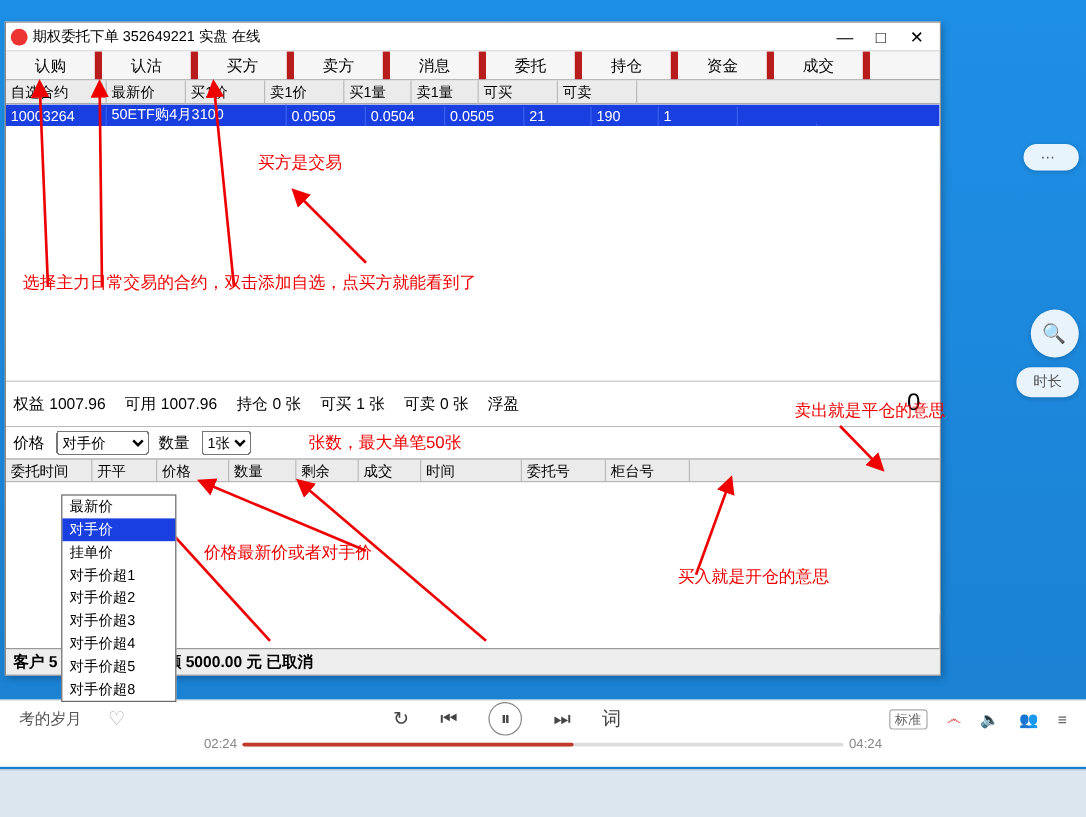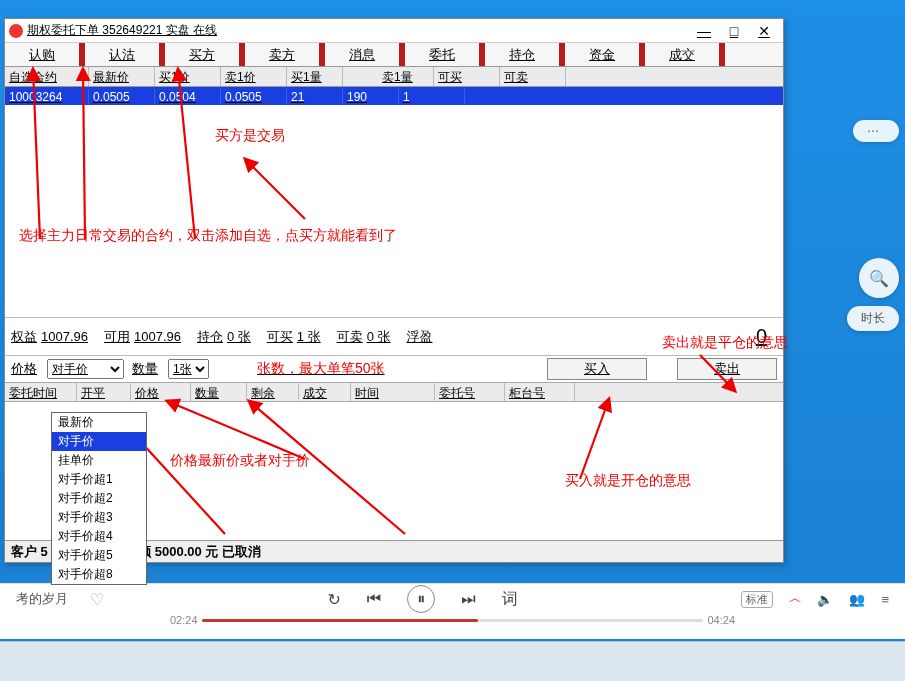--- a/index.html
+++ b/index.html
@@ -1,21 +1,21 @@
 <!DOCTYPE html>
 <html><head>
 <meta charset="utf-8">
 <style>
   * { box-sizing: border-box; font-family: "Microsoft YaHei", "SimSun", Arial, sans-serif; }
   body { margin:0; background:#1e8fe6; width:905px; height:681px; position:relative; overflow:hidden; }
 
   .desktop { position:absolute; inset:0; background:linear-gradient(#1e8fe6,#1a7fd0); }
 
   
-  .window { position:absolute; left:4px; top:18px; width:780px; height:545px; background:#fff; border:1px solid #888; box-shadow:2px 2px 6px rgba(0,0,0,.25);text-decoration:underline; }
+  .window { position:absolute; left:4px; top:18px; width:780px; height:545px; background:#fff; border:1px solid #888; box-shadow:2px 2px 6px rgba(0,0,0,.25); }
   .titlebar { height:24px; display:flex; align-items:center; padding:0 4px; background:#fff; border-bottom:1px solid #ccc; font-size:12px; color:#000; }
   .titlebar .icon { width:14px; height:14px; border-radius:50%; background:#e33; margin-right:4px; }
   .titlebar .spacer { flex:1; }
   .winbtn { width:30px; text-align:center; font-size:14px; cursor:pointer; }
 
   .tabsbar { height:24px; display:flex; align-items:stretch; font-size:13px; border-bottom:1px solid #999; background:#f6f6f6; }
   .tabsbar .tab { padding:3px 24px; border-right:6px solid #b91c1c; cursor:pointer; background:#f6f6f6;text-align:right; }
   .tabsbar .tab:first-child { border-left:none; }
 
   .grid-header { display:flex; height:20px; font-size:12px; background:#ebebeb; border-bottom:1px solid #999; }
@@ -95,27 +95,28 @@
         <div class="tab">资金</div>
         <div class="tab">成交</div>
       </div>
 
     <div class="grid-header" id="gridhdr">
         <div class="col" style="width: 84px;">自选合约</div>
         <div class="col" style="width: 66px;">最新价</div>
         <div class="col" style="width: 66px;">买1价</div>
         <div class="col" style="width: 66px;">卖1价</div>
         <div class="col" style="width: 56px;">买1量</div>
-        <div class="col" style="width: 56px; margin-left: 35px;">卖1量</div>
+        <div class="col" style="width: 56px;">卖1量</div>
         <div class="col" style="width: 66px;">可买</div>
         <div class="col" style="width: 66px;">可卖</div>
       </div>
     <div class="grid-body">
       <div class="grid-row" id="gridrow">
           <div class="cell" style="width: 84px;">10003264</div>
+          <div class="cell" style="width: 150px;">50ETF购4月3100</div>
           <div class="cell" style="width: 66px;">0.0505</div>
           <div class="cell" style="width: 66px;">0.0504</div>
           <div class="cell" style="width: 66px;">0.0505</div>
           <div class="cell" style="width: 56px;">21</div>
           <div class="cell" style="width: 56px;">190</div>
           <div class="cell" style="width: 66px;">1</div>
           <div class="cell" style="width: 66px;"></div>
         </div>
       <span class="annot" style="left:210px; top:40px;">买方是交易</span>
       <span class="annot" style="left:14px; top:140px;">选择主力日常交易的合约，双击添加自选，点买方就能看到了</span>
@@ -137,24 +138,20 @@
     </div>
 
     <div class="orderbar">
       <label>价格</label>
       <select class="combo" id="priceSel"><option>最新价</option><option selected="">对手价</option><option>挂单价</option><option>对手价超1</option><option>对手价超2</option><option>对手价超3</option><option>对手价超4</option><option>对手价超5</option><option>对手价超8</option></select>
       <label>数量</label>
       <select class="combo">
         <option>1张</option>
       </select>
       <span class="annot" style="position:static; margin-left:40px;">张数，最大单笔50张</span>
-      <span class="pushright">
-        <button class="btn">买入</button>
-        <button class="btn">卖出</button>
-      </span>
     </div>
 
     <div class="orders-header" id="ordershdr">
         <div class="col" style="width: 72px;">委托时间</div>
         <div class="col" style="width: 54px;">开平</div>
         <div class="col" style="width: 60px;">价格</div>
         <div class="col" style="width: 56px;">数量</div>
         <div class="col" style="width: 52px;">剩余</div>
         <div class="col" style="width: 52px;">成交</div>
         <div class="col" style="width: 84px;">时间</div>

